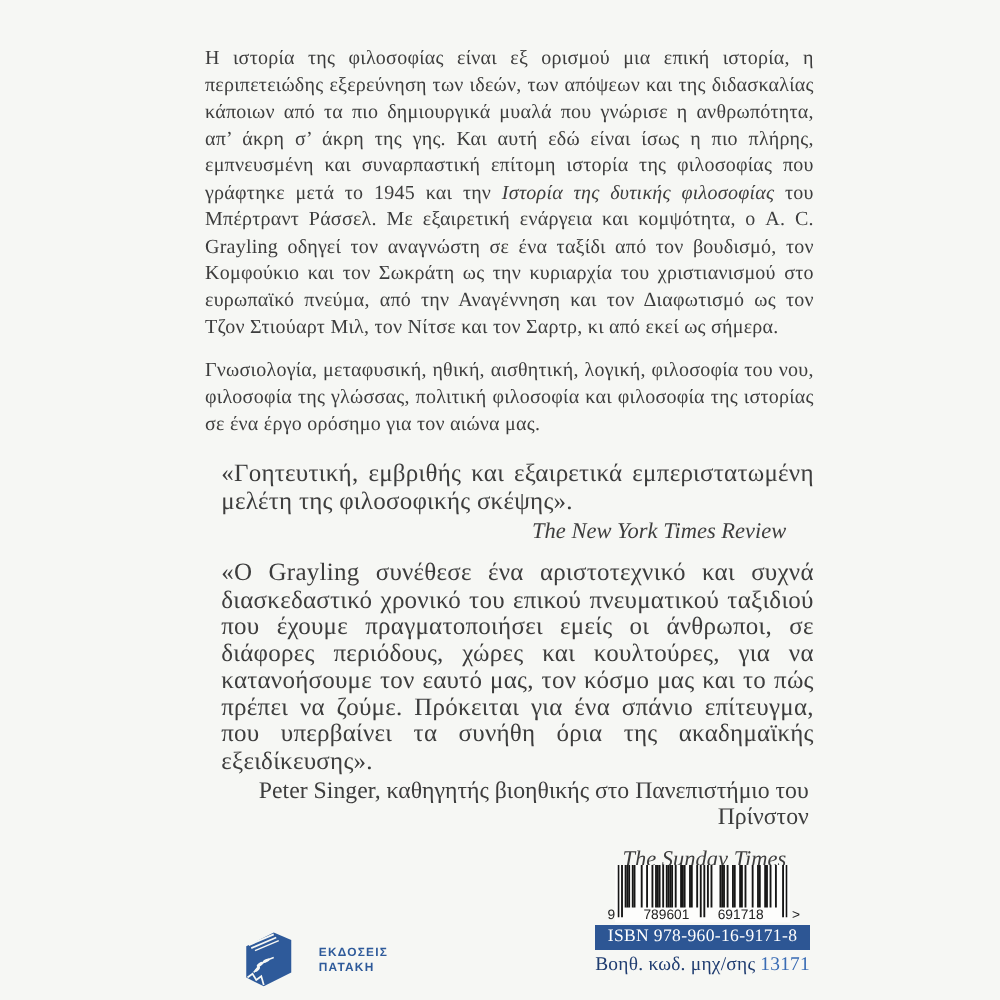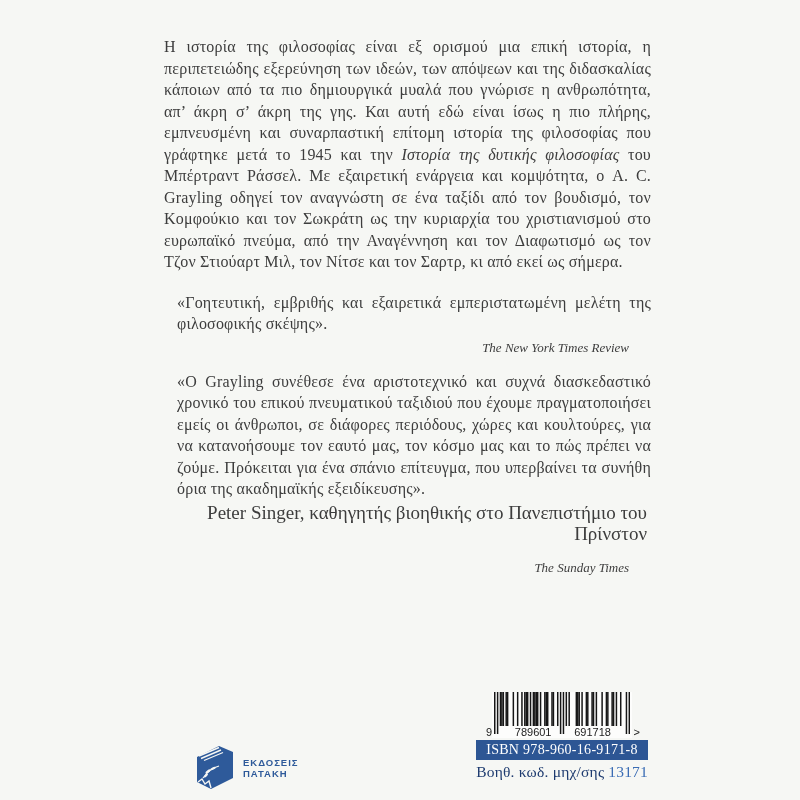--- a/index.html
+++ b/index.html
@@ -21,28 +21,28 @@
     line-height:21.5px;
     text-align:justify;
     letter-spacing:0.2px;
   }
   .book-title-italic{font-style:italic;}
   .reviews{margin-top:19px;}
   .review{margin-bottom:13px;}
   .review-quote{
     margin:0;
     padding-left:13px;
-    font-size:16px;
+    font-size:20px;
     line-height:21.5px;
     text-align:justify;
     letter-spacing:0.2px;
   }
   .review-source{
     margin:2px 0 0 0;
-    font-size:13px;
+    font-size:18px;
     line-height:21px;
     text-align:right;
   }
   .source-italic{font-style:italic;padding-right:22px;}
   .source-plain{font-size:19px;padding-right:4px;}
   
   .barcode-block{
     position:absolute;
     left:476px;top:692px;
     width:172px;
@@ -79,38 +79,39 @@
     color:#1f3c70;
     letter-spacing:0.2px;
     white-space:nowrap;
     text-align:right;
   }
   .aux-code{color:#3a6cb4;font-weight:normal;margin-left:4px;}
   
   .publisher-logo{
     position:absolute;
     left:192px;top:742px;
-    display:flex;align-items:center;gap:7px;
+    display:flex;align-items:center;gap:19px;
   }
   .logo-text{
     display:flex;flex-direction:column;justify-content:center;
     font-family:"Liberation Sans","DejaVu Sans",sans-serif;
     font-size:9.5px;font-weight:bold;
     letter-spacing:1px;
     color:#2e5a9a;
     line-height:11.5px;
   }
 </style>
 </head>
 <body>
 
 <div class="content">
 
   <p class="para"><span>Η ιστορία της φιλοσοφίας είναι εξ ορισμού μια επική ιστορία, η περιπετειώδης εξερεύνηση των ιδεών, των απόψεων και της διδασκαλίας κάποιων από τα πιο δημιουργικά μυαλά που γνώρισε η ανθρωπότητα, απ’ άκρη σ’ άκρη της γης. Και αυτή εδώ είναι ίσως η πιο πλήρης, εμπνευσμένη και συναρπαστική επίτομη ιστορία της φιλοσοφίας που γράφτηκε μετά το 1945 και την </span><span class="book-title-italic">Ιστορία της δυτικής φιλοσοφίας</span><span> του Μπέρτραντ Ράσσελ. Με εξαιρετική ενάργεια και κομψότητα, ο A. C. Grayling οδηγεί τον αναγνώστη σε ένα ταξίδι από τον βουδισμό, τον Κομφούκιο και τον Σωκράτη ως την κυριαρχία του χριστιανισμού στο ευρωπαϊκό πνεύμα, από την Αναγέννηση και τον Διαφωτισμό ως τον Τζον Στιούαρτ Μιλ, τον Νίτσε και τον Σαρτρ, κι από εκεί ως σήμερα.</span></p>
 
+  <p class="para">Γνωσιολογία, μεταφυσική, ηθική, αισθητική, λογική, φιλοσοφία του νου, φιλοσοφία της γλώσσας, πολιτική φιλοσοφία και φιλοσοφία της ιστορίας σε ένα έργο ορόσημο για τον αιώνα μας.</p>
 
   <div class="reviews">
 
     <div class="review">
       <p class="review-quote">«Γοητευτική, εμβριθής και εξαιρετικά εμπεριστατωμένη μελέτη της φιλοσοφικής σκέψης».</p>
       <p class="review-source source-italic">The New York Times Review</p>
     </div>
 
     <div class="review">
       <p class="review-quote">«Ο Grayling συνέθεσε ένα αριστοτεχνικό και συχνά διασκεδαστικό χρονικό του επικού πνευματικού ταξιδιού που έχουμε πραγματοποιήσει εμείς οι άνθρωποι, σε διάφορες περιόδους, χώρες και κουλτούρες, για να κατανοήσουμε τον εαυτό μας, τον κόσμο μας και το πώς πρέπει να ζούμε. Πρόκειται για ένα σπάνιο επίτευγμα, που υπερβαίνει τα συνήθη όρια της ακαδημαϊκής εξειδίκευσης».</p>

